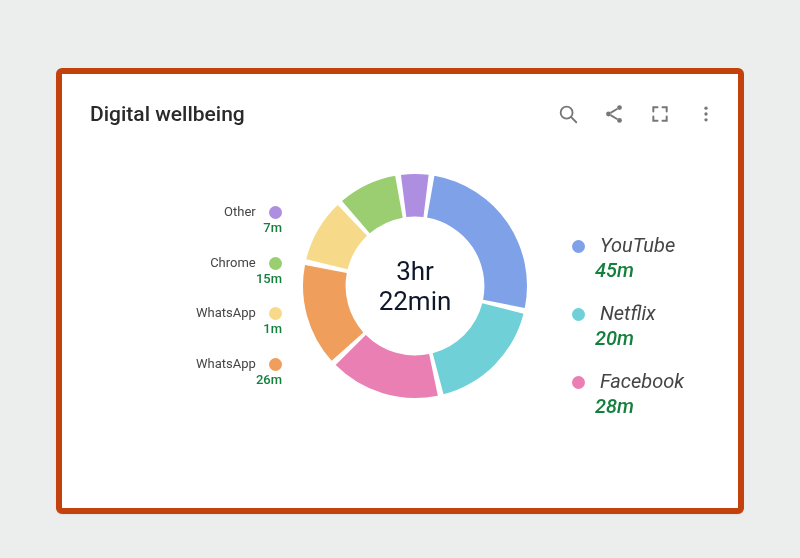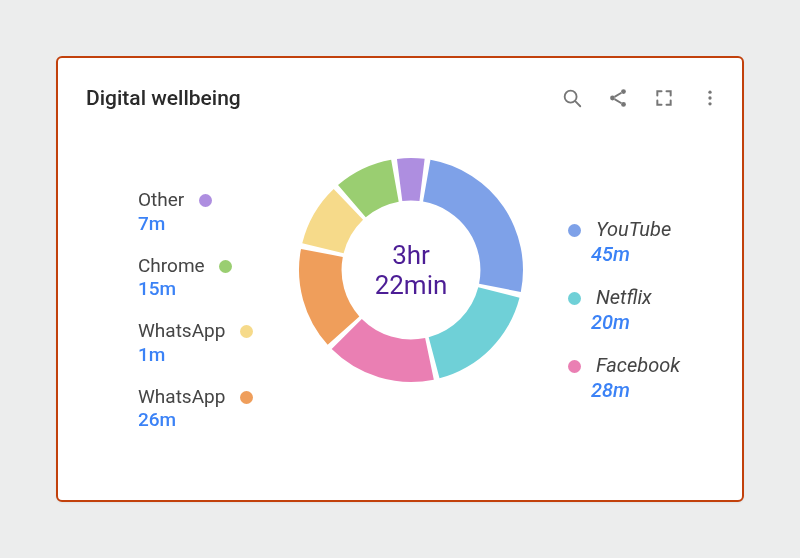--- a/index.html
+++ b/index.html
@@ -5,24 +5,24 @@
   * { box-sizing: border-box; }
   html, body {
     margin: 0; padding: 0;
     width: 800px; height: 558px;
     background: #eceded;
     font-family: Roboto, "Helvetica Neue", Arial, sans-serif;
     color: #3c3c3c;
   }
   .card {
     position: absolute;
-    left: 56px; top: 56px;
+    left: 56px; top: 68px;
     width: 688px; height: 446px;
     background: #fff;
-    border: 2px solid #c2410c;
+    border: 6px solid #c2410c;
     border-radius: 6px;
     box-shadow: 0 1px 2px rgba(0,0,0,0.05);
   }
   .header {
     position: absolute;
     left: 28px; top: 28px; right: 20px;
     display: flex;
     align-items: center;
     justify-content: space-between;
   }
@@ -50,41 +50,42 @@
     width: 232px; height: 232px;
   }
   .chart-center {
     position: absolute;
     left: 50%; top: 50%;
     transform: translate(-50%, -50%);
     text-align: center;
     color: #555;
   }
   .chart-center .tlabel { font-size: 17px; margin-bottom: 4px; }
-  .chart-center .tvalue { font-size: 26px; font-weight: 400; color: #4c1d95; }
+  .chart-center .tvalue { font-size: 26px; font-weight: 400; color: #0f172a; }
 
   .legend-left {
     position: absolute;
     left: 80px; top: 130px;
     width: 140px;
-    font-size: 19px;
+    text-align: right;
+    font-size: 13px;
     color: #454545;
   }
   .legend-right {
     position: absolute;
     left: 510px; top: 159px;
     width: 160px;
     text-align: left;
     font-size: 20px;
     color: #454545;
     font-style: italic;
   }
   .litem { margin-bottom: 18px; line-height: 1.25; }
   .litem .name { }
-  .litem .val { font-weight: 500; color: #3b82f6; margin-top: 29px; }
+  .litem .val { font-weight: 500; color: #15803d; margin-top: 29px; }
   .dot {
     display: inline-block; width: 13px; height: 13px;
     border-radius: 50%;
     vertical-align: middle;
   }
   .legend-left .dot { margin-left: 10px; }
   .legend-right .dot { margin-right: 10px; }
 </style>
 </head>
 <body>

